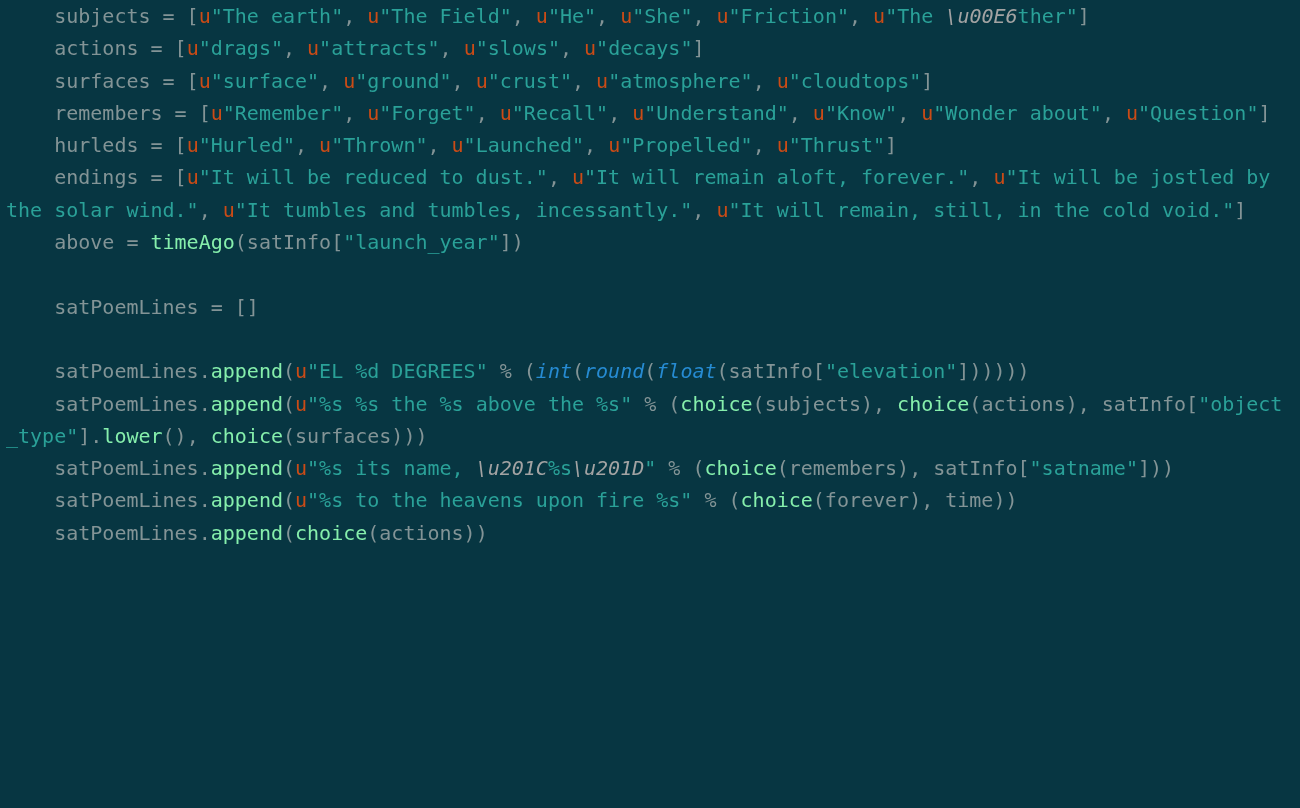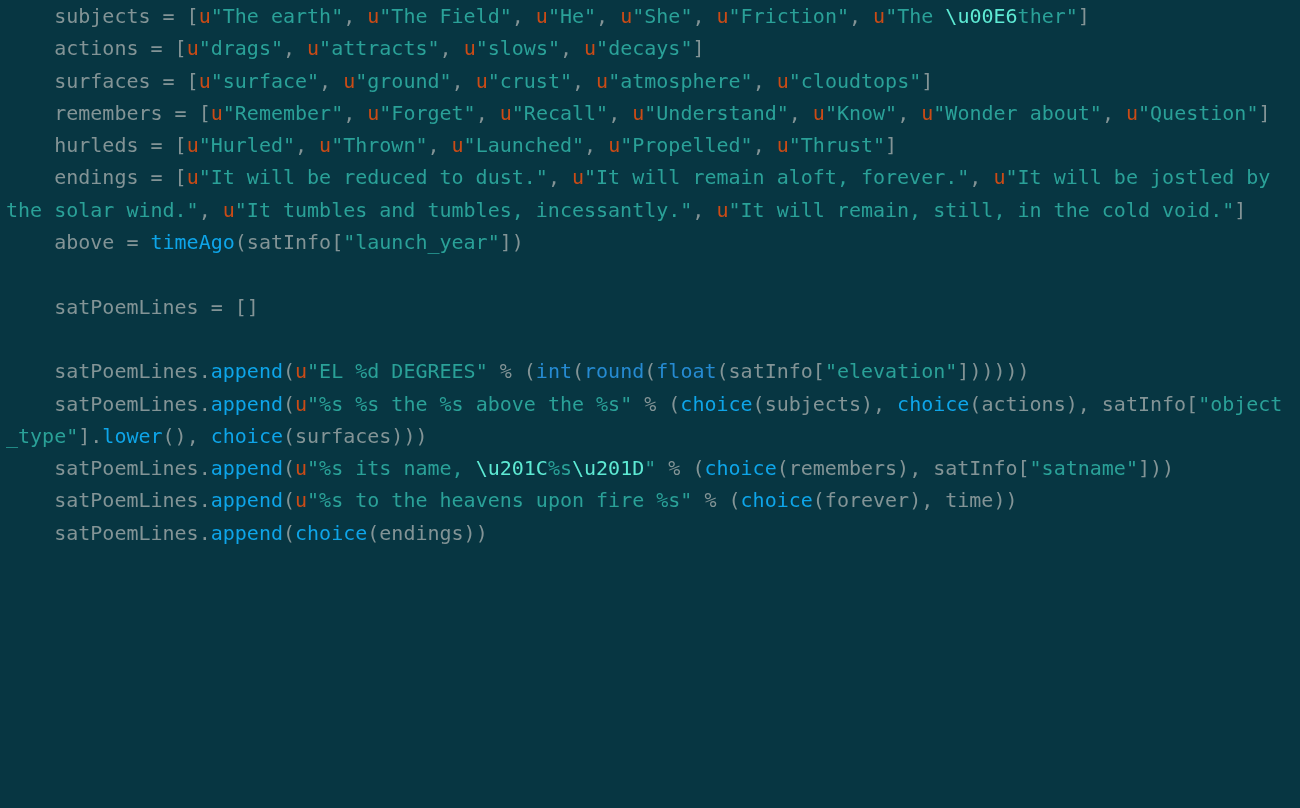--- a/index.html
+++ b/index.html
@@ -16,35 +16,35 @@
     font-family: Consolas, "Menlo", "DejaVu Sans Mono", monospace;
     font-size: 20px;
     line-height: 32.3px;
     white-space: pre-wrap;
     word-break: break-all;
     color: #839496;
   }
   .c-default  { color: #839496; }
   .c-string   { color: #2aa198; }   
   .c-prefix   { color: #cb4b16; }   
-  .c-escape   { color: #5eead4; }   
-  .c-builtin  { color: #268bd2; }   
-  .c-func     { color: #0ea5e9; }
+  .c-escape   { color: #a3a3a3; font-style: italic; }   
+  .c-builtin  { color: #268bd2; font-style: italic; }   
+  .c-func     { color: #86efac; }
 </style>
 </head>
 <body>
 
 <pre class="code"><span class="c-default">    </span><span class="c-default">subjects = [</span><span class="c-prefix">u</span><span class="c-string">"The earth"</span><span class="c-default">, </span><span class="c-prefix">u</span><span class="c-string">"The Field"</span><span class="c-default">, </span><span class="c-prefix">u</span><span class="c-string">"He"</span><span class="c-default">, </span><span class="c-prefix">u</span><span class="c-string">"She"</span><span class="c-default">, </span><span class="c-prefix">u</span><span class="c-string">"Friction"</span><span class="c-default">, </span><span class="c-prefix">u</span><span class="c-string">"The </span><span class="c-escape">\u00E6</span><span class="c-string">ther"</span><span class="c-default">]</span>
 <span class="c-default">    </span><span class="c-default">actions = [</span><span class="c-prefix">u</span><span class="c-string">"drags"</span><span class="c-default">, </span><span class="c-prefix">u</span><span class="c-string">"attracts"</span><span class="c-default">, </span><span class="c-prefix">u</span><span class="c-string">"slows"</span><span class="c-default">, </span><span class="c-prefix">u</span><span class="c-string">"decays"</span><span class="c-default">]</span>
 <span class="c-default">    </span><span class="c-default">surfaces = [</span><span class="c-prefix">u</span><span class="c-string">"surface"</span><span class="c-default">, </span><span class="c-prefix">u</span><span class="c-string">"ground"</span><span class="c-default">, </span><span class="c-prefix">u</span><span class="c-string">"crust"</span><span class="c-default">, </span><span class="c-prefix">u</span><span class="c-string">"atmosphere"</span><span class="c-default">, </span><span class="c-prefix">u</span><span class="c-string">"cloudtops"</span><span class="c-default">]</span>
 <span class="c-default">    </span><span class="c-default">remembers = [</span><span class="c-prefix">u</span><span class="c-string">"Remember"</span><span class="c-default">, </span><span class="c-prefix">u</span><span class="c-string">"Forget"</span><span class="c-default">, </span><span class="c-prefix">u</span><span class="c-string">"Recall"</span><span class="c-default">, </span><span class="c-prefix">u</span><span class="c-string">"Understand"</span><span class="c-default">, </span><span class="c-prefix">u</span><span class="c-string">"Know"</span><span class="c-default">, </span><span class="c-prefix">u</span><span class="c-string">"Wonder about"</span><span class="c-default">, </span><span class="c-prefix">u</span><span class="c-string">"Question"</span><span class="c-default">]</span>
 <span class="c-default">    </span><span class="c-default">hurleds = [</span><span class="c-prefix">u</span><span class="c-string">"Hurled"</span><span class="c-default">, </span><span class="c-prefix">u</span><span class="c-string">"Thrown"</span><span class="c-default">, </span><span class="c-prefix">u</span><span class="c-string">"Launched"</span><span class="c-default">, </span><span class="c-prefix">u</span><span class="c-string">"Propelled"</span><span class="c-default">, </span><span class="c-prefix">u</span><span class="c-string">"Thrust"</span><span class="c-default">]</span>
 <span class="c-default">    </span><span class="c-default">endings = [</span><span class="c-prefix">u</span><span class="c-string">"It will be reduced to dust."</span><span class="c-default">, </span><span class="c-prefix">u</span><span class="c-string">"It will remain aloft, forever."</span><span class="c-default">, </span><span class="c-prefix">u</span><span class="c-string">"It will be jostled by the solar wind."</span><span class="c-default">, </span><span class="c-prefix">u</span><span class="c-string">"It tumbles and tumbles, incessantly."</span><span class="c-default">, </span><span class="c-prefix">u</span><span class="c-string">"It will remain, still, in the cold void."</span><span class="c-default">]</span>
 <span class="c-default">    </span><span class="c-default">above = </span><span class="c-func">timeAgo</span><span class="c-default">(satInfo[</span><span class="c-string">"launch_year"</span><span class="c-default">])</span>
 <span class="c-default"></span>
 <span class="c-default">    </span><span class="c-default">satPoemLines = []</span>
 <span class="c-default"></span>
 <span class="c-default">    </span><span class="c-default">satPoemLines.</span><span class="c-func">append</span><span class="c-default">(</span><span class="c-prefix">u</span><span class="c-string">"EL %d DEGREES"</span><span class="c-default"> % (</span><span class="c-builtin">int</span><span class="c-default">(</span><span class="c-builtin">round</span><span class="c-default">(</span><span class="c-builtin">float</span><span class="c-default">(satInfo[</span><span class="c-string">"elevation"</span><span class="c-default">])))))</span>
 <span class="c-default">    </span><span class="c-default">satPoemLines.</span><span class="c-func">append</span><span class="c-default">(</span><span class="c-prefix">u</span><span class="c-string">"%s %s the %s above the %s"</span><span class="c-default"> % (</span><span class="c-func">choice</span><span class="c-default">(subjects), </span><span class="c-func">choice</span><span class="c-default">(actions), satInfo[</span><span class="c-string">"object_type"</span><span class="c-default">].</span><span class="c-func">lower</span><span class="c-default">(), </span><span class="c-func">choice</span><span class="c-default">(surfaces)))</span>
 <span class="c-default">    </span><span class="c-default">satPoemLines.</span><span class="c-func">append</span><span class="c-default">(</span><span class="c-prefix">u</span><span class="c-string">"%s its name, </span><span class="c-escape">\u201C</span><span class="c-string">%s</span><span class="c-escape">\u201D</span><span class="c-string">"</span><span class="c-default"> % (</span><span class="c-func">choice</span><span class="c-default">(remembers), satInfo[</span><span class="c-string">"satname"</span><span class="c-default">]))</span>
 <span class="c-default">    </span><span class="c-default">satPoemLines.</span><span class="c-func">append</span><span class="c-default">(</span><span class="c-prefix">u</span><span class="c-string">"%s to the heavens upon fire %s"</span><span class="c-default"> % (</span><span class="c-func">choice</span><span class="c-default">(forever), time))</span>
-<span class="c-default">    </span><span class="c-default">satPoemLines.</span><span class="c-func">append</span><span class="c-default">(</span><span class="c-func">choice</span><span class="c-default">(endings))</span>
+<span class="c-default">    </span><span class="c-default">satPoemLines.</span><span class="c-func">append</span><span class="c-default">(</span><span class="c-func">choice</span><span class="c-default">(actions))</span>
 </pre>
 
 </body></html>

